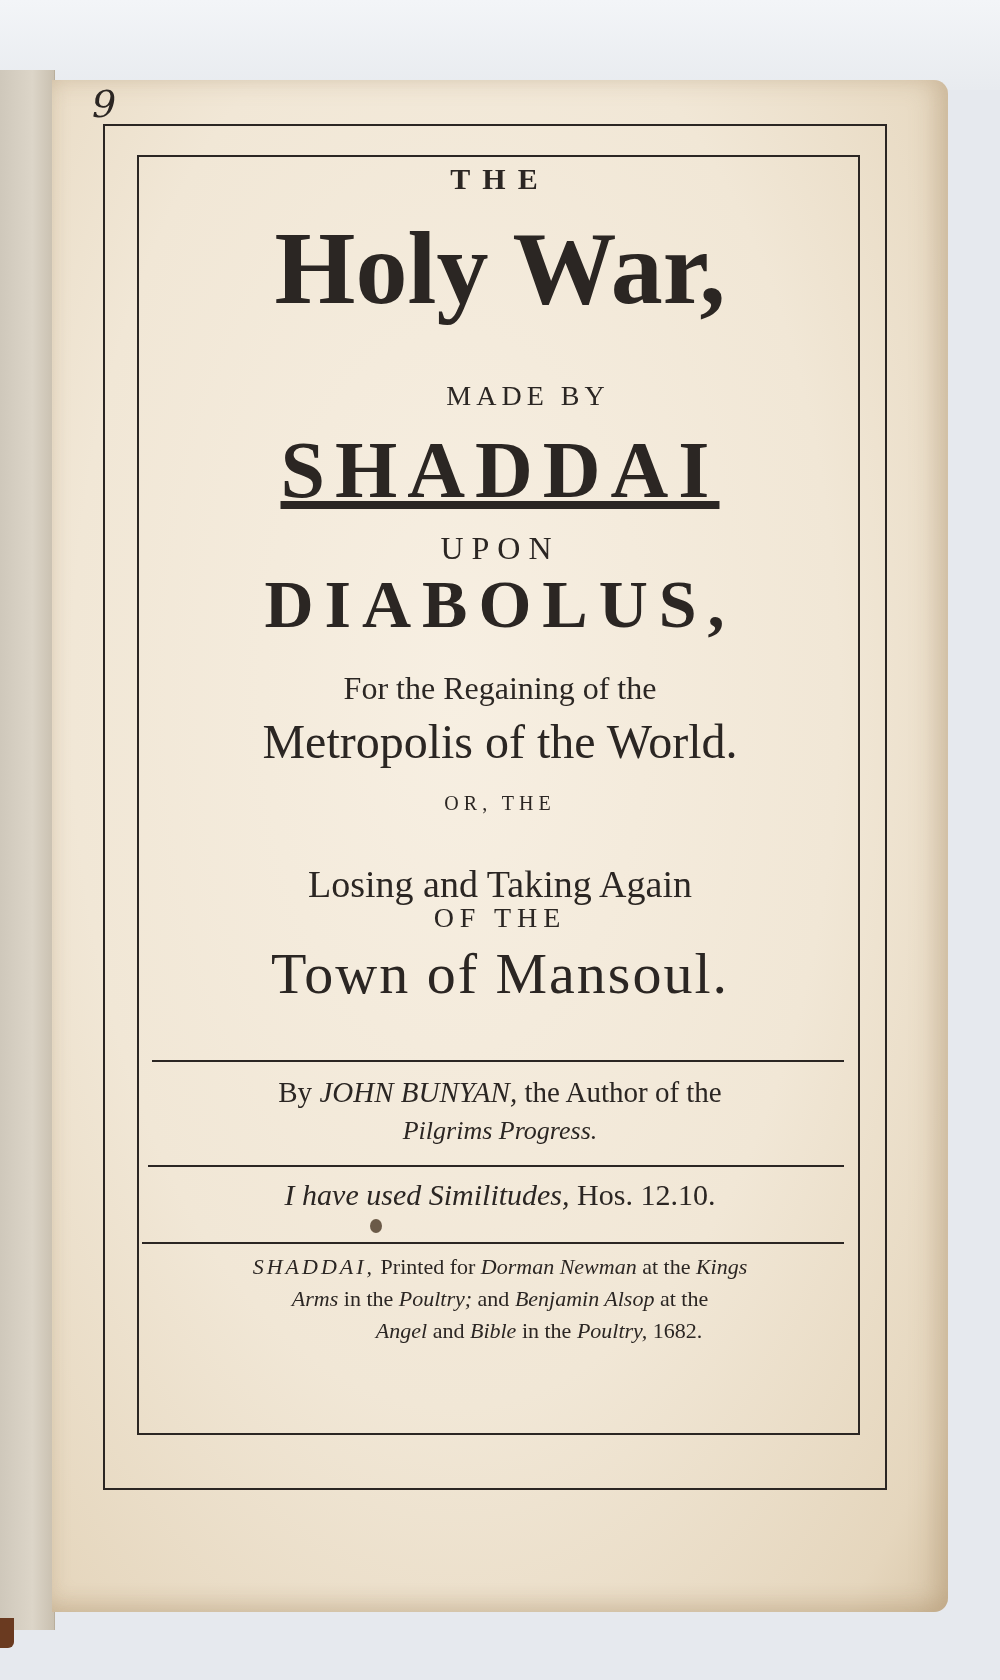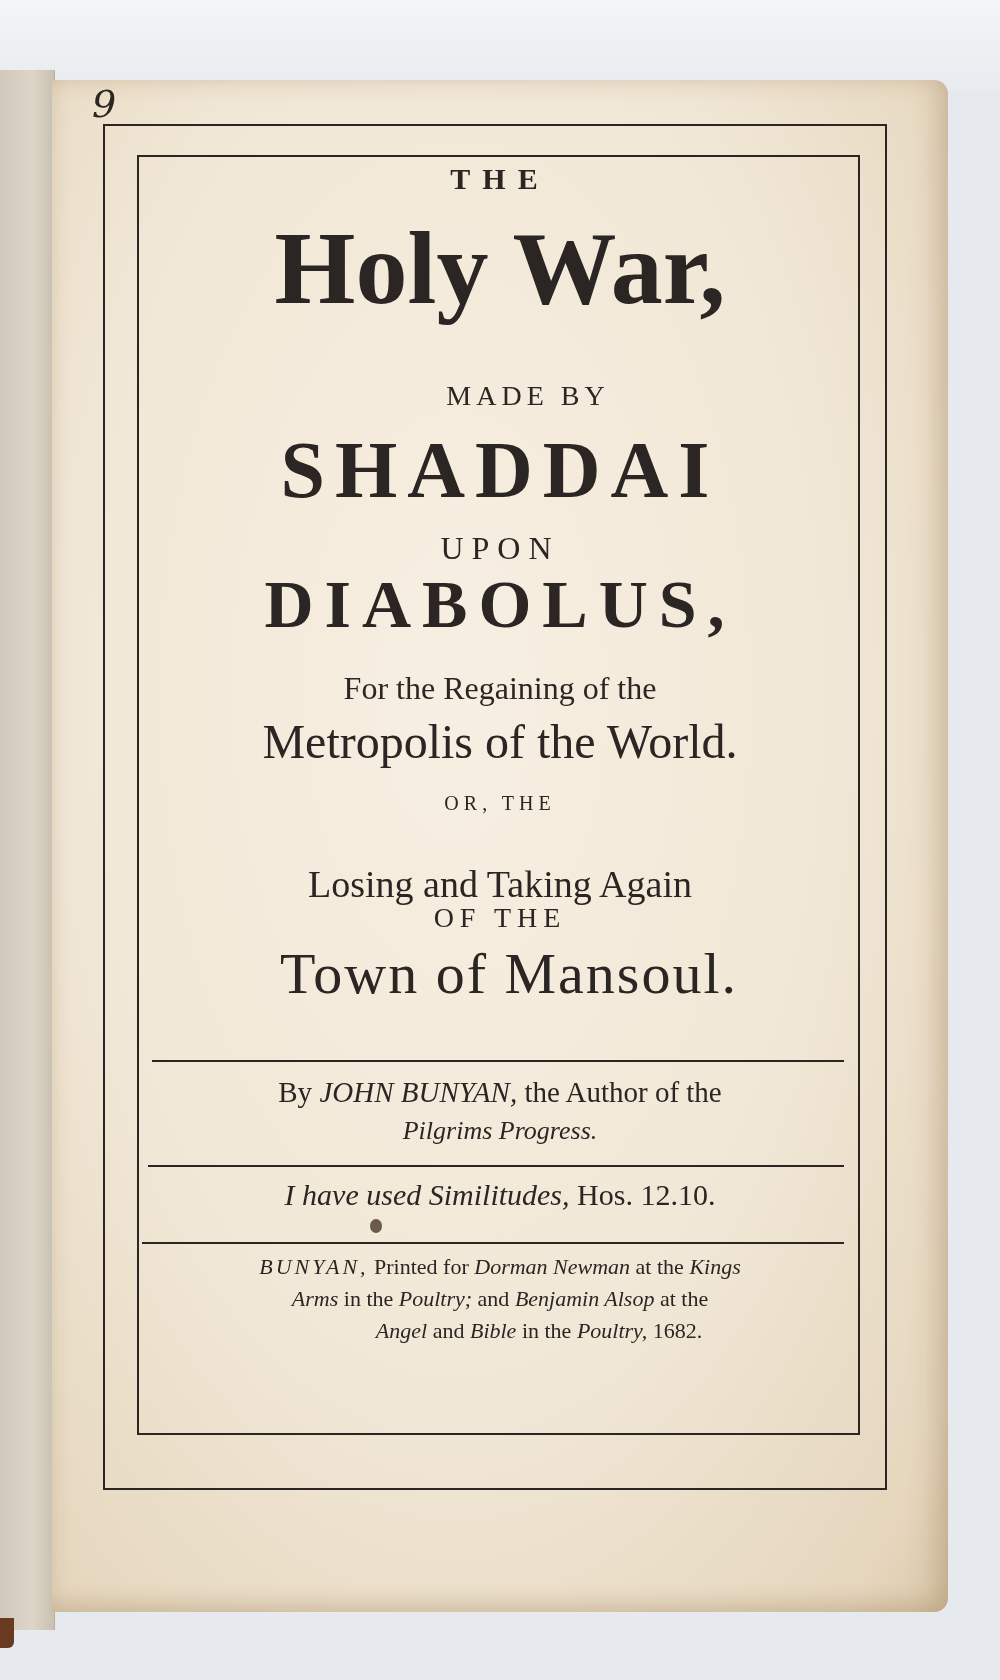--- a/index.html
+++ b/index.html
@@ -27,29 +27,29 @@
 
 <div class="page">
   <div class="folio">9</div>
   <div class="outer-border"></div>
   <div class="inner-border"></div>
 
   <div class="content">
     <div class="line caps" style="top:82px;font-size:30px;font-weight:bold;letter-spacing:12px;">THE</div>
     <div class="line" style="top:128px;font-size:104px;font-weight:bold;">Holy War,</div>
     <div class="line caps" style="top:300px;font-size:28px;letter-spacing:5px;padding-left:28px;">MADE BY</div>
-    <div class="line caps" style="top:345px;font-size:80px;font-weight:bold;letter-spacing:10px;">SHADDAI</div>
+    <div class="line caps" style="top:345px;font-size:80px;font-weight:bold;letter-spacing:10px;text-decoration:underline;">SHADDAI</div>
     <div class="line caps" style="top:450px;font-size:32px;letter-spacing:8px;">UPON</div>
     <div class="line caps" style="top:485px;font-size:68px;font-weight:bold;letter-spacing:11px;">DIABOLUS,</div>
     <div class="line" style="top:590px;font-size:32px;">For the Regaining of the</div>
     <div class="line" style="top:634px;font-size:48px;">Metropolis of the World.</div>
     <div class="line caps" style="top:712px;font-size:20px;letter-spacing:5px;">OR, THE</div>
     <div class="line" style="top:758px;font-size:38px;margin-top:24px;">Losing and Taking Again</div>
     <div class="line caps" style="top:822px;font-size:28px;letter-spacing:6px;">OF THE</div>
-    <div class="line" style="top:860px;font-size:58px;letter-spacing:2px;margin-left:9px;">Town of Mansoul.</div>
+    <div class="line" style="top:860px;font-size:58px;letter-spacing:2px;">Town of Mansoul.</div>
 
     <div class="rule" style="left:100px;width:692px;top:980px;"></div>
 
     <div class="line" style="top:996px;font-size:29px;">
       <span>By</span>
       <span class="ital">JOHN BUNYAN,</span>
       <span>the Author of the</span>
     </div>
     <div class="line ital" style="top:1036px;font-size:26px;">Pilgrims Progress.</div>
 
@@ -57,21 +57,21 @@
 
     <div class="line" style="top:1098px;font-size:30px;">
       <span class="ital">I have used Similitudes,</span>
       <span>Hos. 12.10.</span>
     </div>
     <div class="hole" style="left:318px;top:1139px;"></div>
 
     <div class="rule" style="left:90px;width:702px;top:1162px;"></div>
 
     <div class="line" style="top:1174px;font-size:22px;">
-      <span class="ital" style="letter-spacing:3px;">BUNYAN,</span>
+      <span class="ital" style="letter-spacing:3px;">SHADDAI,</span>
       <span>Printed for</span>
       <span class="ital">Dorman Newman</span>
       <span>at the</span>
       <span class="ital">Kings</span>
     </div>
     <div class="line" style="top:1206px;font-size:22px;">
       <span class="ital">Arms</span>
       <span>in the</span>
       <span class="ital">Poultry;</span>
       <span>and</span>

